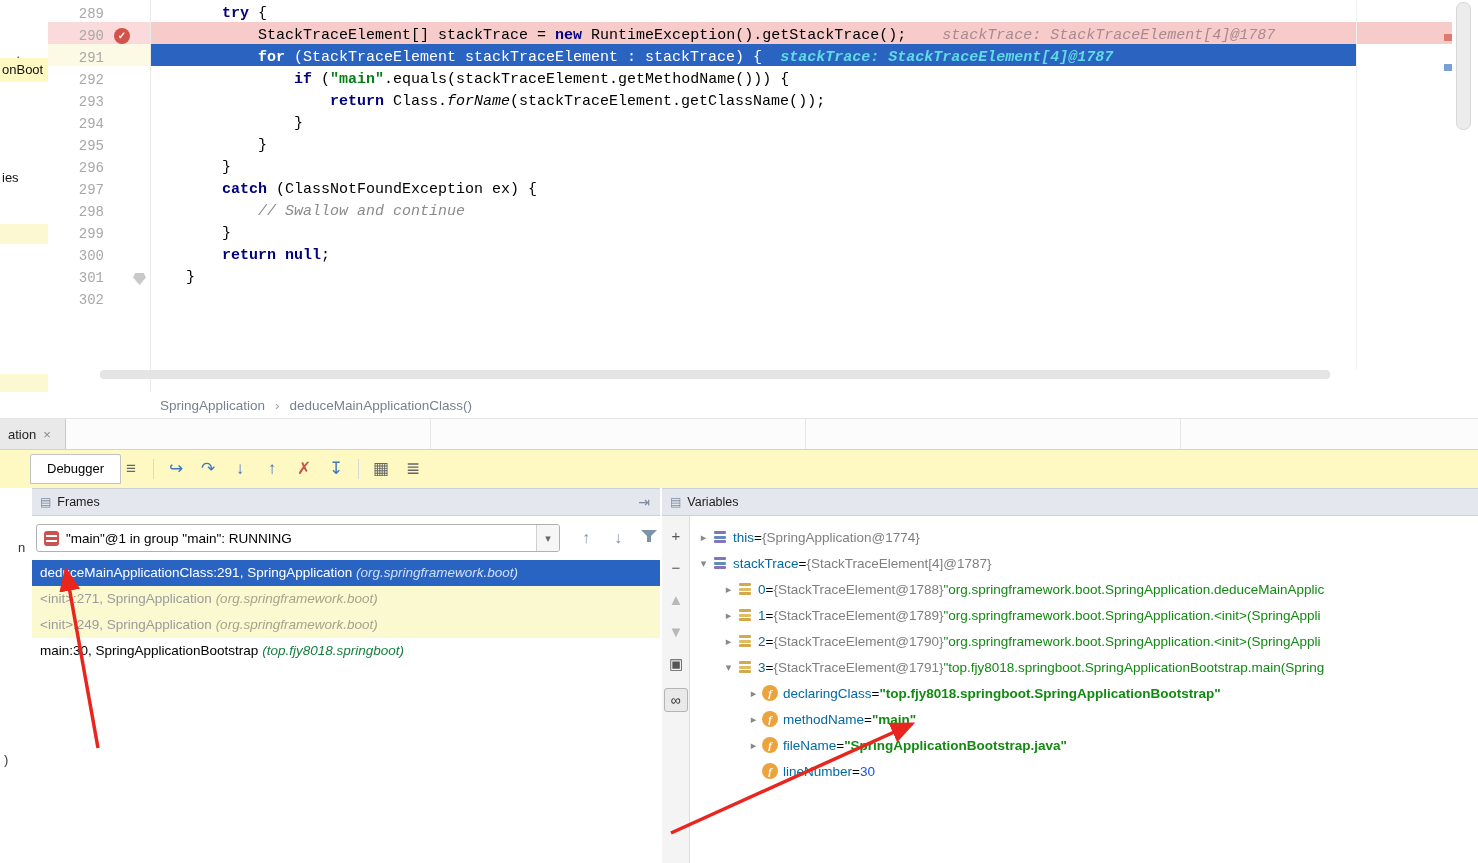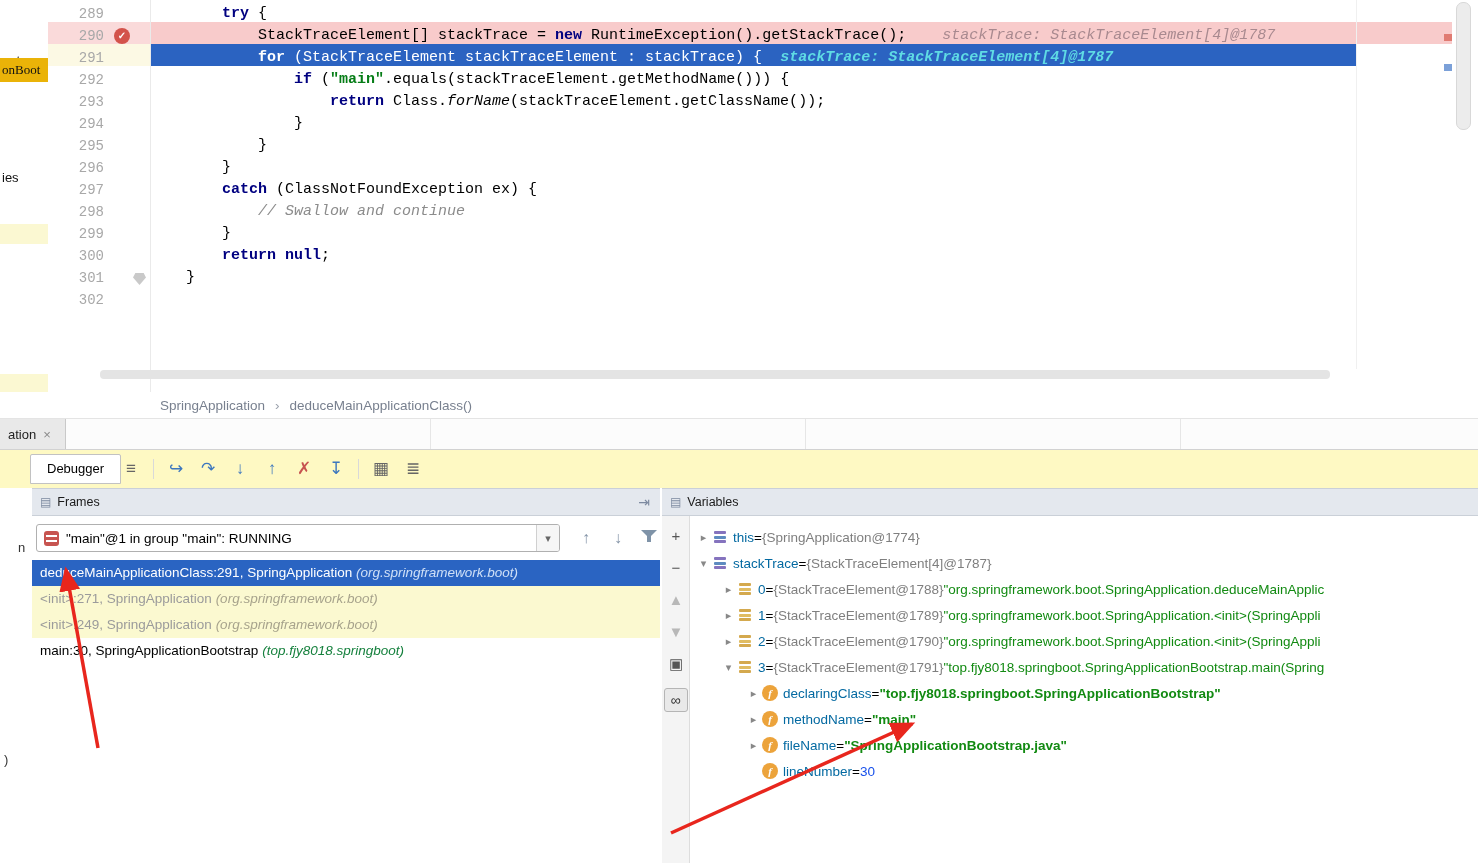--- a/index.html
+++ b/index.html
@@ -3,21 +3,21 @@
 <meta charset="utf-8">
 <style>
   html,body{margin:0;padding:0;background:#ffffff;}
   .app{position:relative;width:1478px;height:863px;background:#fff;overflow:hidden;
        font-family:"Liberation Sans",sans-serif;color:#000;}
 
   
   .proj-strip{position:absolute;left:0;top:0;width:48px;height:392px;background:#fff;z-index:3;}
   .proj-item{position:absolute;left:0;width:48px;font-size:13px;line-height:20px;color:#111;
              white-space:nowrap;overflow:hidden;padding-left:2px;box-sizing:border-box;}
-  .proj-item.selected{background:#eab308;line-height:24px;font-family:Liberation Serif, serif;}
+  .proj-item.selected{background:#fef9c3;line-height:24px;}
   .proj-hl{position:absolute;left:0;width:48px;background:#fbf8d2;}
 
   
   .editor{position:absolute;left:48px;top:0;width:1430px;height:392px;background:#fff;overflow:hidden;z-index:1;}
   .gutter-sep{position:absolute;left:102px;top:0;width:1px;height:392px;background:#eaeaea;}
   .margin-guide{position:absolute;left:1308px;top:0;width:1px;height:369px;background:#f0f0f0;}
   .code-line{position:relative;display:flex;height:22px;}
   .code-line.bp{background:linear-gradient(to right,#fadada 0,#fadada 102px,#f8cbcb 102px,#f8cbcb 1404px,#fff 1404px);}
   .code-line.exec{background:linear-gradient(to right,#fcf9e4 0,#fcf9e4 102px,#2b63c1 102px,#2b63c1 1308px,#fff 1308px);}
   .ln-num{width:56px;flex:none;text-align:right;color:#a8a8a8;font:14px "Liberation Mono",monospace;line-height:28.4px;}

